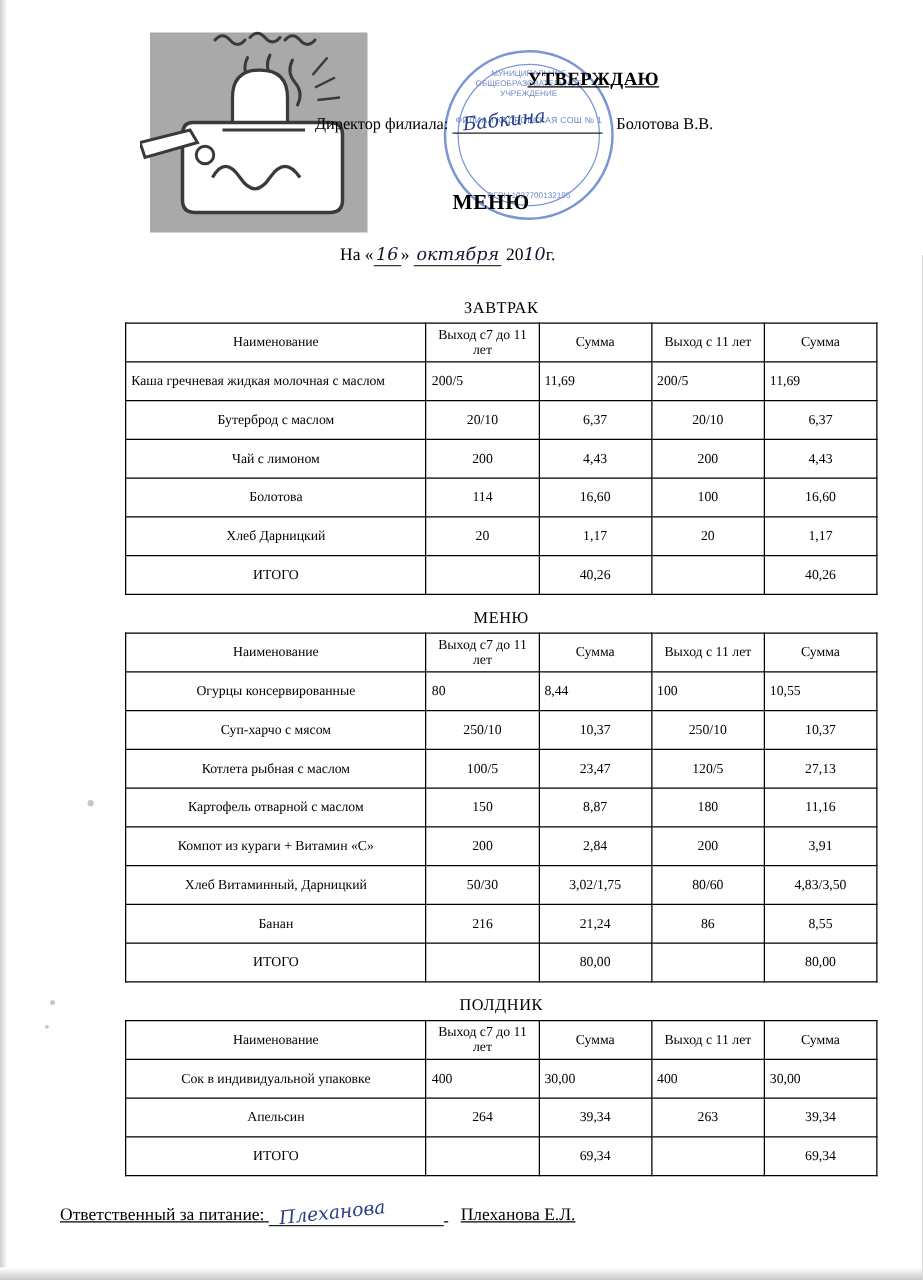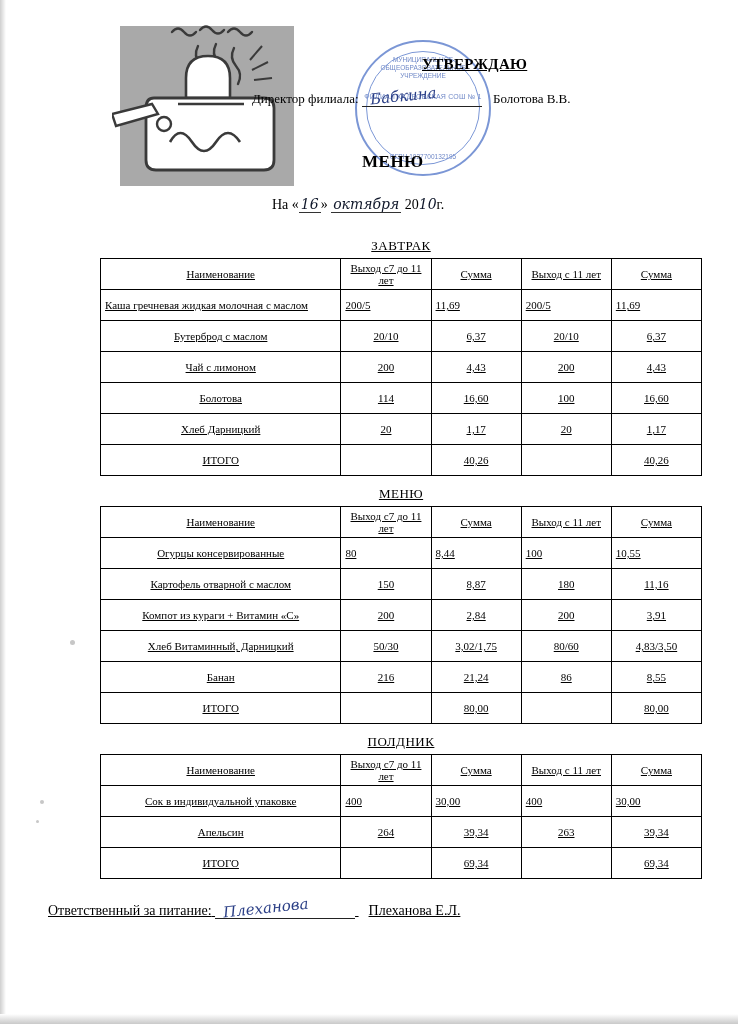--- a/index.html
+++ b/index.html
@@ -157,21 +157,20 @@
     text-align: center;
     font-size: 6.5px;
     font-family: "Liberation Sans", sans-serif;
   }
 
   
   .section {
     margin: 0 0 0 0;
     padding-left: 100px;
     padding-right: 36px;
-    text-decoration: underline;
   }
   .section-title {
     font-size: 13px;
     text-align: center;
     margin: 10px 0 4px 0;
     letter-spacing: .5px;
   }
   table.menu {
     border-collapse: collapse;
     width: 100%;
@@ -387,20 +386,34 @@
           </thead>
           <tbody>
             <tr>
               <td class="name">Огурцы консервированные</td>
               <td class="num left">80</td>
               <td class="num left">8,44</td>
               <td class="num left">100</td>
               <td class="num left">10,55</td>
             </tr>
             <tr>
+              <td class="name">Суп-харчо с мясом</td>
+              <td class="num">250/10</td>
+              <td class="num">10,37</td>
+              <td class="num">250/10</td>
+              <td class="num">10,37</td>
+            </tr>
+            <tr>
+              <td class="name">Котлета рыбная с маслом</td>
+              <td class="num">100/5</td>
+              <td class="num">23,47</td>
+              <td class="num">120/5</td>
+              <td class="num">27,13</td>
+            </tr>
+            <tr>
               <td class="name">Картофель отварной с маслом</td>
               <td class="num">150</td>
               <td class="num">8,87</td>
               <td class="num">180</td>
               <td class="num">11,16</td>
             </tr>
             <tr>
               <td class="name">Компот из кураги + Витамин «С»</td>
               <td class="num">200</td>
               <td class="num">2,84</td>

